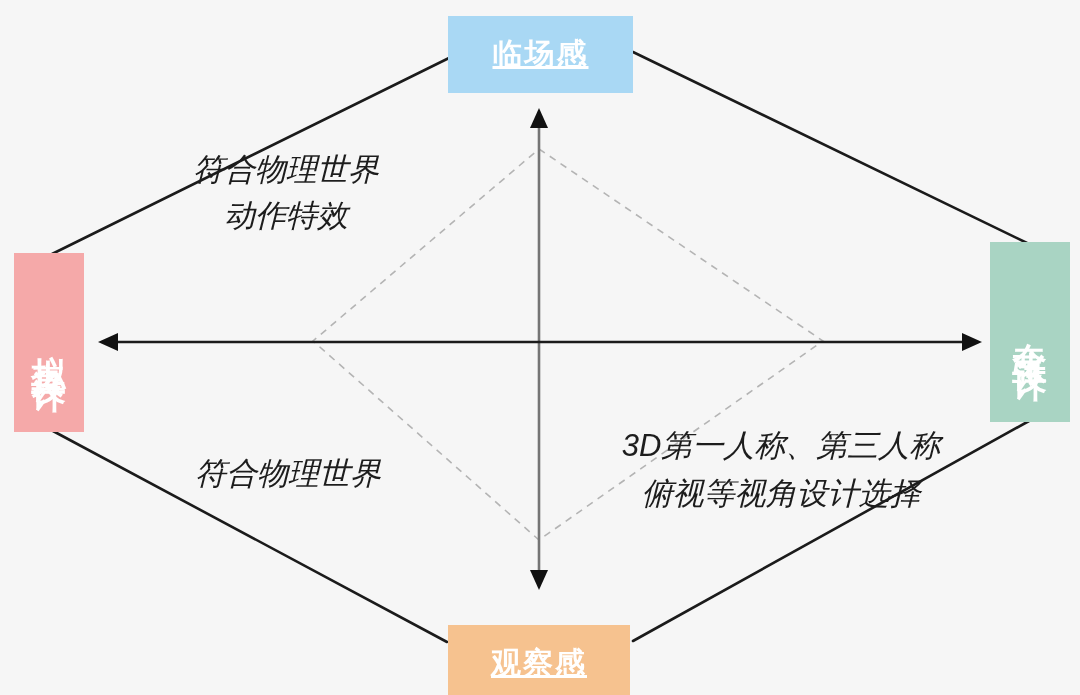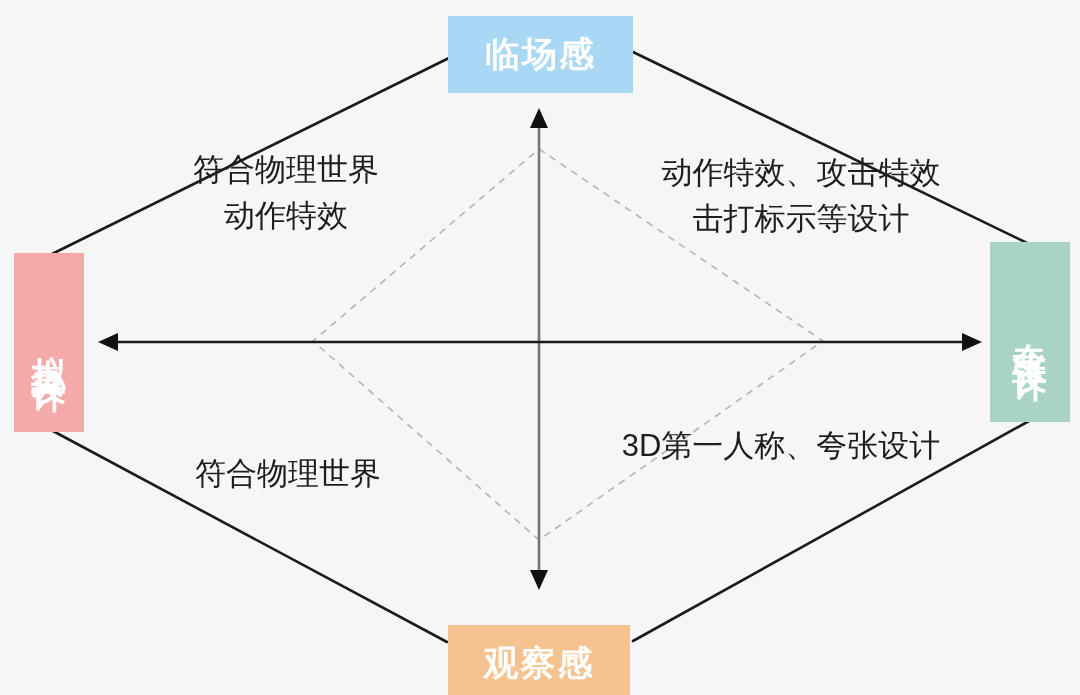--- a/index.html
+++ b/index.html
@@ -22,40 +22,42 @@
   }
   .axis-box {
     position: absolute;
     display: flex;
     align-items: center;
     justify-content: center;
     color: #FFFFFF;
     font-weight: bold;
   }
   .axis-box.h-text {
-    font-size: 35px;
+    font-size: 30px;
     letter-spacing: 2px;
+    text-decoration: underline;
   }
   .axis-box.v-text {
     font-size: 34px;
     writing-mode: vertical-rl;
     text-orientation: upright;
     letter-spacing: 8px;
   }
   #axis-top    { left: 448px; top: 16px;  width: 185px; height: 77px;  background: #A9D8F4; }
   #axis-bottom { left: 448px; top: 625px; width: 182px; height: 76px;  background: #F6C28F; }
   #axis-left   { left: 14px;  top: 253px; width: 70px;  height: 179px; background: #F5A9A9; }
   #axis-right  { left: 990px; top: 242px; width: 80px;  height: 180px; background: #A9D4C3; }
   .quad {
     position: absolute;
     text-align: center;
     color: #1D1D1D;
     font-size: 31px;
     line-height: 46px;
     white-space: nowrap;
+    font-style: italic;
   }
   #quad-tl { left: 106px; top: 147px; width: 360px; }
   #quad-tr { left: 611px; top: 150px; width: 380px; }
   #quad-bl { left: 108px; top: 451px; width: 360px; }
   #quad-br { left: 581px; top: 422px; width: 400px; line-height: 48px; }
 </style>
 </head>
 <body>
 
 <div class="stage">
@@ -88,24 +90,21 @@
     <span>拟真设计</span>
   </div>
   <div class="axis-box v-text" id="axis-right">
     <span>夸张设计</span>
   </div>
 
   <div class="quad" id="quad-tl">
     <div>符合物理世界</div>
     <div>动作特效</div>
   </div>
-  <div class="quad" id="quad-tr">
-    <div>动作特效、攻击特效</div>
-    <div>击打标示等设计</div>
-  </div>
   <div class="quad" id="quad-bl">
     <div>符合物理世界</div>
   </div>
   <div class="quad" id="quad-br">
-    <div>3D第一人称、夸张设计</div>
+    <div>3D第一人称、第三人称</div>
+    <div>俯视等视角设计选择</div>
   </div>
 
 </div>
 
 </body></html>

